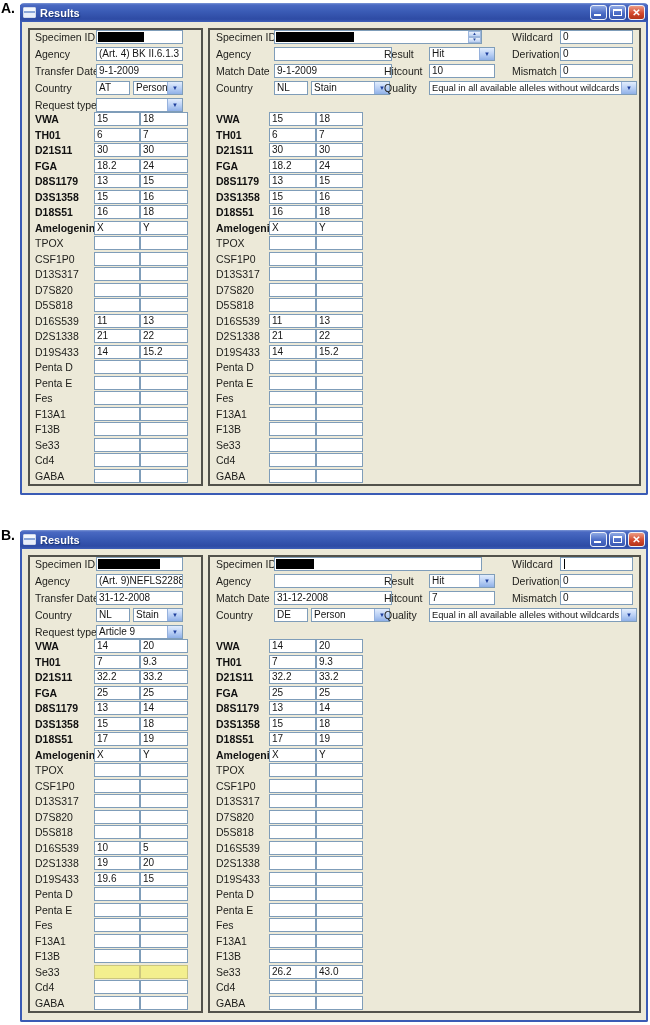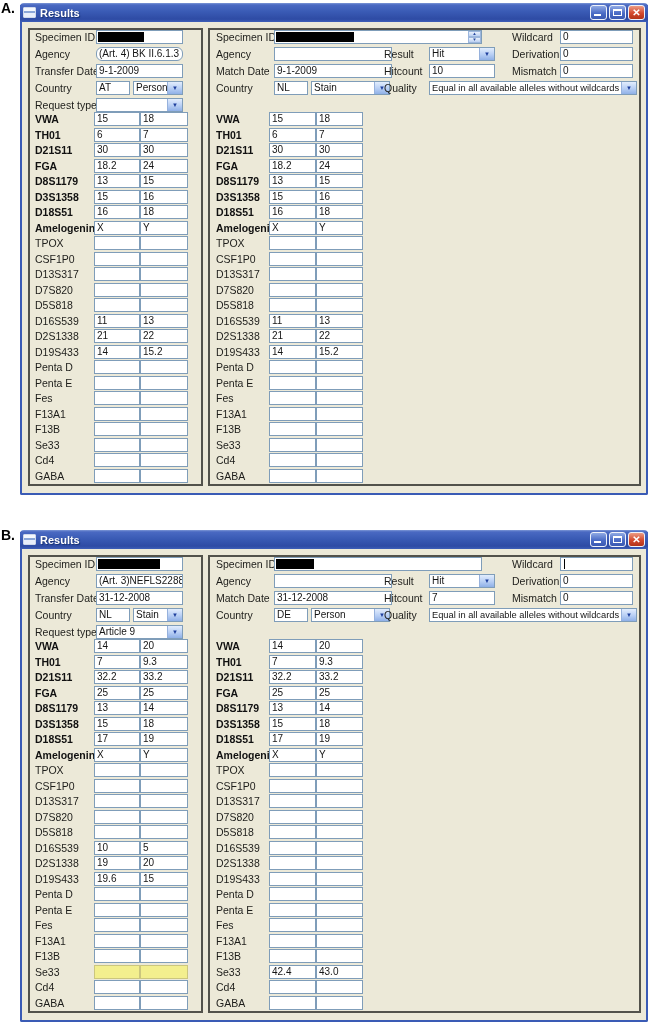--- a/index.html
+++ b/index.html
@@ -57,21 +57,21 @@
           <span class="closeglyph">✕</span>
         </div>
     </div>
     <div class="wincontent">
         <div class="frame fleft">
           <div class="lbl" style="left: 5px; top: 0px;">Specimen ID</div>
           <div class="fld" style="left: 66px; top: 0px; width: 87px;">
             <div class="redact" style="width: 46px;"></div>
           </div>
           <div class="lbl" style="left: 5px; top: 17px;">Agency</div>
-          <div class="fld" style="left: 66px; top: 17px; width: 87px; border-radius: 6px;">(Art. 4) BK II.6.1.3</div>
+          <div class="fld" style="left: 66px; top: 17px; width: 87px;">(Art. 4) BK II.6.1.3</div>
           <div class="lbl" style="left: 5px; top: 34px;">Transfer Date</div>
           <div class="fld" style="left: 66px; top: 34px; width: 87px;">9-1-2009</div>
           <div class="lbl" style="left: 5px; top: 51px;">Country</div>
           <div class="fld" style="left: 66px; top: 51px; width: 34px;">AT</div>
           <div class="fld" style="left: 103px; top: 51px; width: 50px;"><span>Person</span><div class="arr">▼</div></div>
           <div class="lbl" style="left: 5px; top: 68px;">Request type</div>
           <div class="fld" style="left: 66px; top: 68px; width: 87px;"><span></span><div class="arr">▼</div></div>
           <div class="lbl b" style="left: 5px; top: 82px;">VWA</div>
           <div class="fld" style="left: 64px; top: 82px; width: 46px;">15</div>
           <div class="fld" style="left: 110px; top: 82px; width: 48px;">18</div>
@@ -259,21 +259,21 @@
           <span class="closeglyph">✕</span>
         </div>
     </div>
     <div class="wincontent">
         <div class="frame fleft">
           <div class="lbl" style="left: 5px; top: 0px;">Specimen ID</div>
           <div class="fld" style="left: 66px; top: 0px; width: 87px;">
             <div class="redact" style="width: 62px;"></div>
           </div>
           <div class="lbl" style="left: 5px; top: 17px;">Agency</div>
-          <div class="fld" style="left: 66px; top: 17px; width: 87px;">(Art. 3)NEFLS2288</div>
+          <div class="fld" style="left: 66px; top: 17px; width: 87px;">(Art. 9)NEFLS2288</div>
           <div class="lbl" style="left: 5px; top: 34px;">Transfer Date</div>
           <div class="fld" style="left: 66px; top: 34px; width: 87px;">31-12-2008</div>
           <div class="lbl" style="left: 5px; top: 51px;">Country</div>
           <div class="fld" style="left: 66px; top: 51px; width: 34px;">NL</div>
           <div class="fld" style="left: 103px; top: 51px; width: 50px;"><span>Stain</span><div class="arr">▼</div></div>
           <div class="lbl" style="left: 5px; top: 68px;">Request type</div>
           <div class="fld" style="left: 66px; top: 68px; width: 87px;"><span>Article 9</span><div class="arr">▼</div></div>
           <div class="lbl b" style="left: 5px; top: 82px;">VWA</div>
           <div class="fld" style="left: 64px; top: 82px; width: 46px;">14</div>
           <div class="fld" style="left: 110px; top: 82px; width: 48px;">20</div>
@@ -430,21 +430,21 @@
           <div class="lbl" style="left: 6px; top: 361px;">Fes</div>
           <div class="fld" style="left: 59px; top: 361px; width: 47px;"></div>
           <div class="fld" style="left: 106px; top: 361px; width: 47px;"></div>
           <div class="lbl" style="left: 6px; top: 376.5px;">F13A1</div>
           <div class="fld" style="left: 59px; top: 376.5px; width: 47px;"></div>
           <div class="fld" style="left: 106px; top: 376.5px; width: 47px;"></div>
           <div class="lbl" style="left: 6px; top: 392px;">F13B</div>
           <div class="fld" style="left: 59px; top: 392px; width: 47px;"></div>
           <div class="fld" style="left: 106px; top: 392px; width: 47px;"></div>
           <div class="lbl" style="left: 6px; top: 407.5px;">Se33</div>
-          <div class="fld" style="left: 59px; top: 407.5px; width: 47px;">42.4</div>
+          <div class="fld" style="left: 59px; top: 407.5px; width: 47px;">26.2</div>
           <div class="fld" style="left: 106px; top: 407.5px; width: 47px;">43.0</div>
           <div class="lbl" style="left: 6px; top: 423px;">Cd4</div>
           <div class="fld" style="left: 59px; top: 423px; width: 47px;"></div>
           <div class="fld" style="left: 106px; top: 423px; width: 47px;"></div>
           <div class="lbl" style="left: 6px; top: 438.5px;">GABA</div>
           <div class="fld" style="left: 59px; top: 438.5px; width: 47px;"></div>
           <div class="fld" style="left: 106px; top: 438.5px; width: 47px;"></div>
         </div>
       </div>
   </div>

